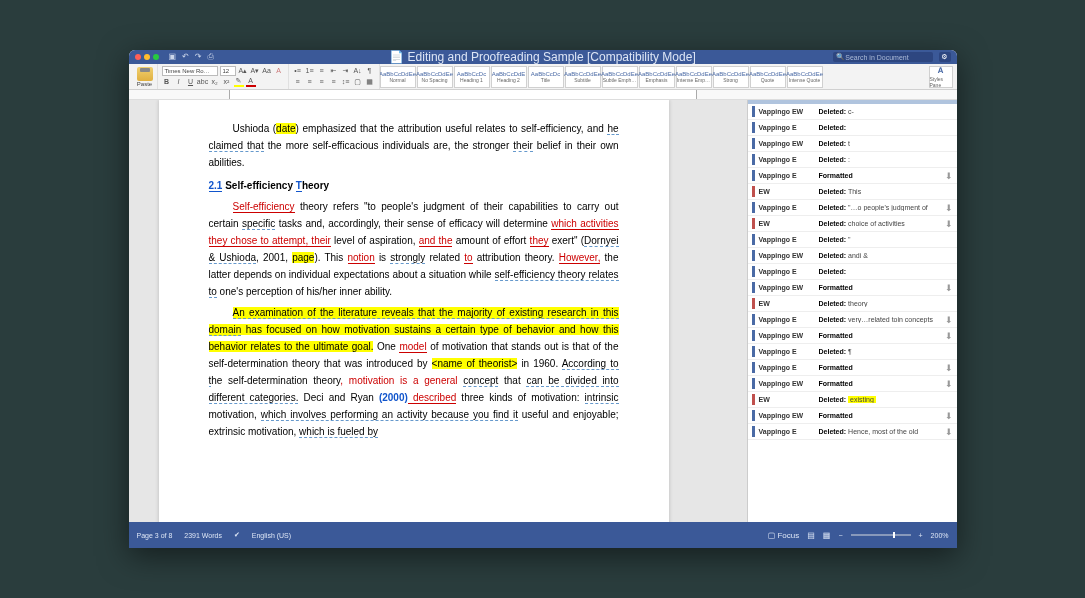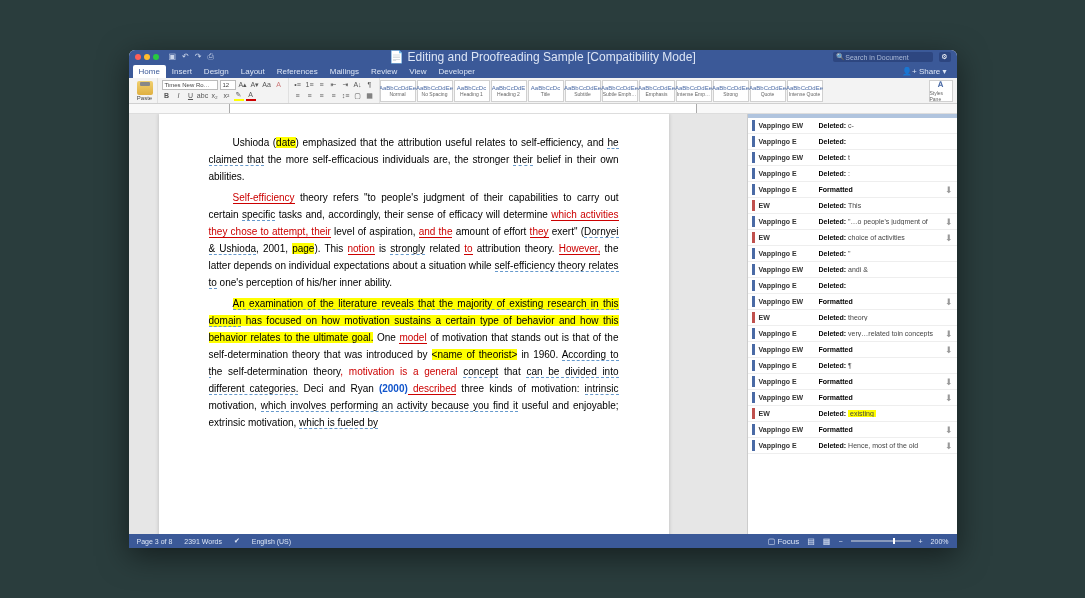--- a/index.html
+++ b/index.html
@@ -51,21 +51,21 @@
 .bar { height:4px; background:#b0c4de;}
 .rev-row { display:flex; align-items:center; border-bottom:1px solid #eee; padding:2px 4px; min-height:16px; position:relative;}
 .rev-row .mark { width:3px; align-self:stretch; margin-right:4px; }
 .mark.blue{background:#4a6aa5;} .mark.red{background:#c0504d;}
 .rev-auth { width:60px; font-weight:bold; color:#333; font-size:7px;}
 .rev-act { flex:1; color:#444; font-size:7px; white-space:nowrap; overflow:hidden; text-overflow:ellipsis;}
 .rev-act b { color:#000;}
 .rev-arrow { color:#999; font-size:9px; margin-left:2px;}
 .hl-chip { background:#ffff00; padding:0 2px;}
 
-.statusbar { height:14px; background:#3b5998; display:flex; align-items:center; padding:0 8px; font-size:7px; color:#dce5f5;}
+.statusbar { height:26px; background:#3b5998; display:flex; align-items:center; padding:0 8px; font-size:7px; color:#dce5f5;}
 .statusbar .sb-item { margin-right:12px;}
 .sb-right { margin-left:auto; display:flex; align-items:center; gap:8px;}
 .sb-ico { font-size:8px;}
 .zoom-slider { width:60px; height:2px; background:#8899bb; position:relative;}
 .zoom-slider::after{content:""; position:absolute; left:70%; top:-2px; width:2px; height:6px; background:#fff;}
 
 .connector-svg{position:absolute; inset:0; pointer-events:none;}
 </style>
 </head>
 <body>
@@ -86,32 +86,20 @@
     </div>
     <div class="tb-title">
       <span>📄 </span><span>Editing and Proofreading Sample [Compatibility Mode]</span>
     </div>
     <div class="tb-right">
       <div class="search">🔍 <span>Search in Document</span></div>
       <div class="gear">⚙</div>
     </div>
   </div>
 
-  <div class="ribbon-tabs">
-    <div class="rtab active">Home</div>
-    <div class="rtab">Insert</div>
-    <div class="rtab">Design</div>
-    <div class="rtab">Layout</div>
-    <div class="rtab">References</div>
-    <div class="rtab">Mailings</div>
-    <div class="rtab">Review</div>
-    <div class="rtab">View</div>
-    <div class="rtab">Developer</div>
-    <div class="rtab share">👤+ <span>Share</span> ▾</div>
-  </div>
 
   <div class="ribbon">
     <div class="rgroup">
       <div class="paste-ico"></div>
       <div style="font-size:6px;">Paste</div>
     </div>
     <div class="rgroup" style="align-items:flex-start">
       <div class="font-row">
         <div class="fsel" style="width:56px">Times New Ro…</div>
         <div class="fsel" style="width:16px">12</div>
@@ -217,20 +205,23 @@
     </div>
 
   <div class="workspace">
     <div class="doc-area">
       <div class="page">
 
         <p class="indent">
           <span>Ushioda (</span><span class="hl-yellow">date</span><span>) emphasized that the attribution useful relates to self-efficiency, and </span><span class="underline-blue-dash">he claimed that</span><span> the more self-efficacious individuals are, the stronger </span><span class="underline-blue-dash">their</span><span> belief in their own abilities.</span>
         </p>
 
+        <p class="sect-head">
+          <span class="sect-num">2.1</span><span> Self-efficiency </span><span class="sect-num">T</span><span>heory</span>
+        </p>
 
         <p class="indent">
           <span class="red-text underline-red">Self-efficiency</span><span> theory refers "to people's judgment of their capabilities to carry out certain </span><span class="underline-blue-dash">specific</span><span> tasks and, accordingly, their sense of efficacy will determine </span><span class="red-text underline-red">which activities they chose to attempt, their</span><span> level of aspiration, </span><span class="red-text underline-red">and the</span><span> amount of effort </span><span class="red-text underline-red">they</span><span> exert" (</span><span class="underline-blue-dash">Dornyei &amp; Ushioda</span><span>, 2001, </span><span class="hl-yellow">page</span><span>). This </span><span class="red-text underline-red">notion</span><span> is </span><span class="underline-blue-dash">strongly</span><span> related </span><span class="red-text underline-red">to</span><span> attribution theory. </span><span class="red-text underline-red">However,</span><span> the latter depends on individual expectations about a situation while </span><span class="underline-blue-dash">self-efficiency theory relates to</span><span> one's perception of his/her inner ability.</span>
         </p>
 
         <p class="indent">
           <span class="hl-yellow underline-blue-dash">An examination of the literature reveals that the majority of existing research in this domain</span><span class="hl-yellow"> has focused on how motivation sustains a certain type of behavior and how this behavior relates to the ultimate </span><span class="hl-yellow">goal.</span><span> One </span><span class="red-text underline-red">model</span><span> of motivation that stands out is that of the self-determination theory that was introduced by </span><span class="hl-yellow">&lt;name of theorist&gt;</span><span> in 1960. </span><span class="underline-blue-dash">According to t</span><span>he self-determination theory</span><span class="red-text">,  motivation is a general </span><span class="underline-blue-dash">concept</span><span> that </span><span class="underline-blue-dash">can be divided into different categories.</span><span> Deci and Ryan </span><span class="blue-link">(2000)</span><span class="red-text underline-red"> described</span><span> three kinds of motivation: </span><span class="underline-blue-dash">intrinsic</span><span> motivation, </span><span class="underline-blue-dash">which involves performing an activity because you find it</span><span> useful and enjoyable; extrinsic motivation, </span><span class="underline-blue-dash">which is fueled by</span>
         </p>
 
       </div>

